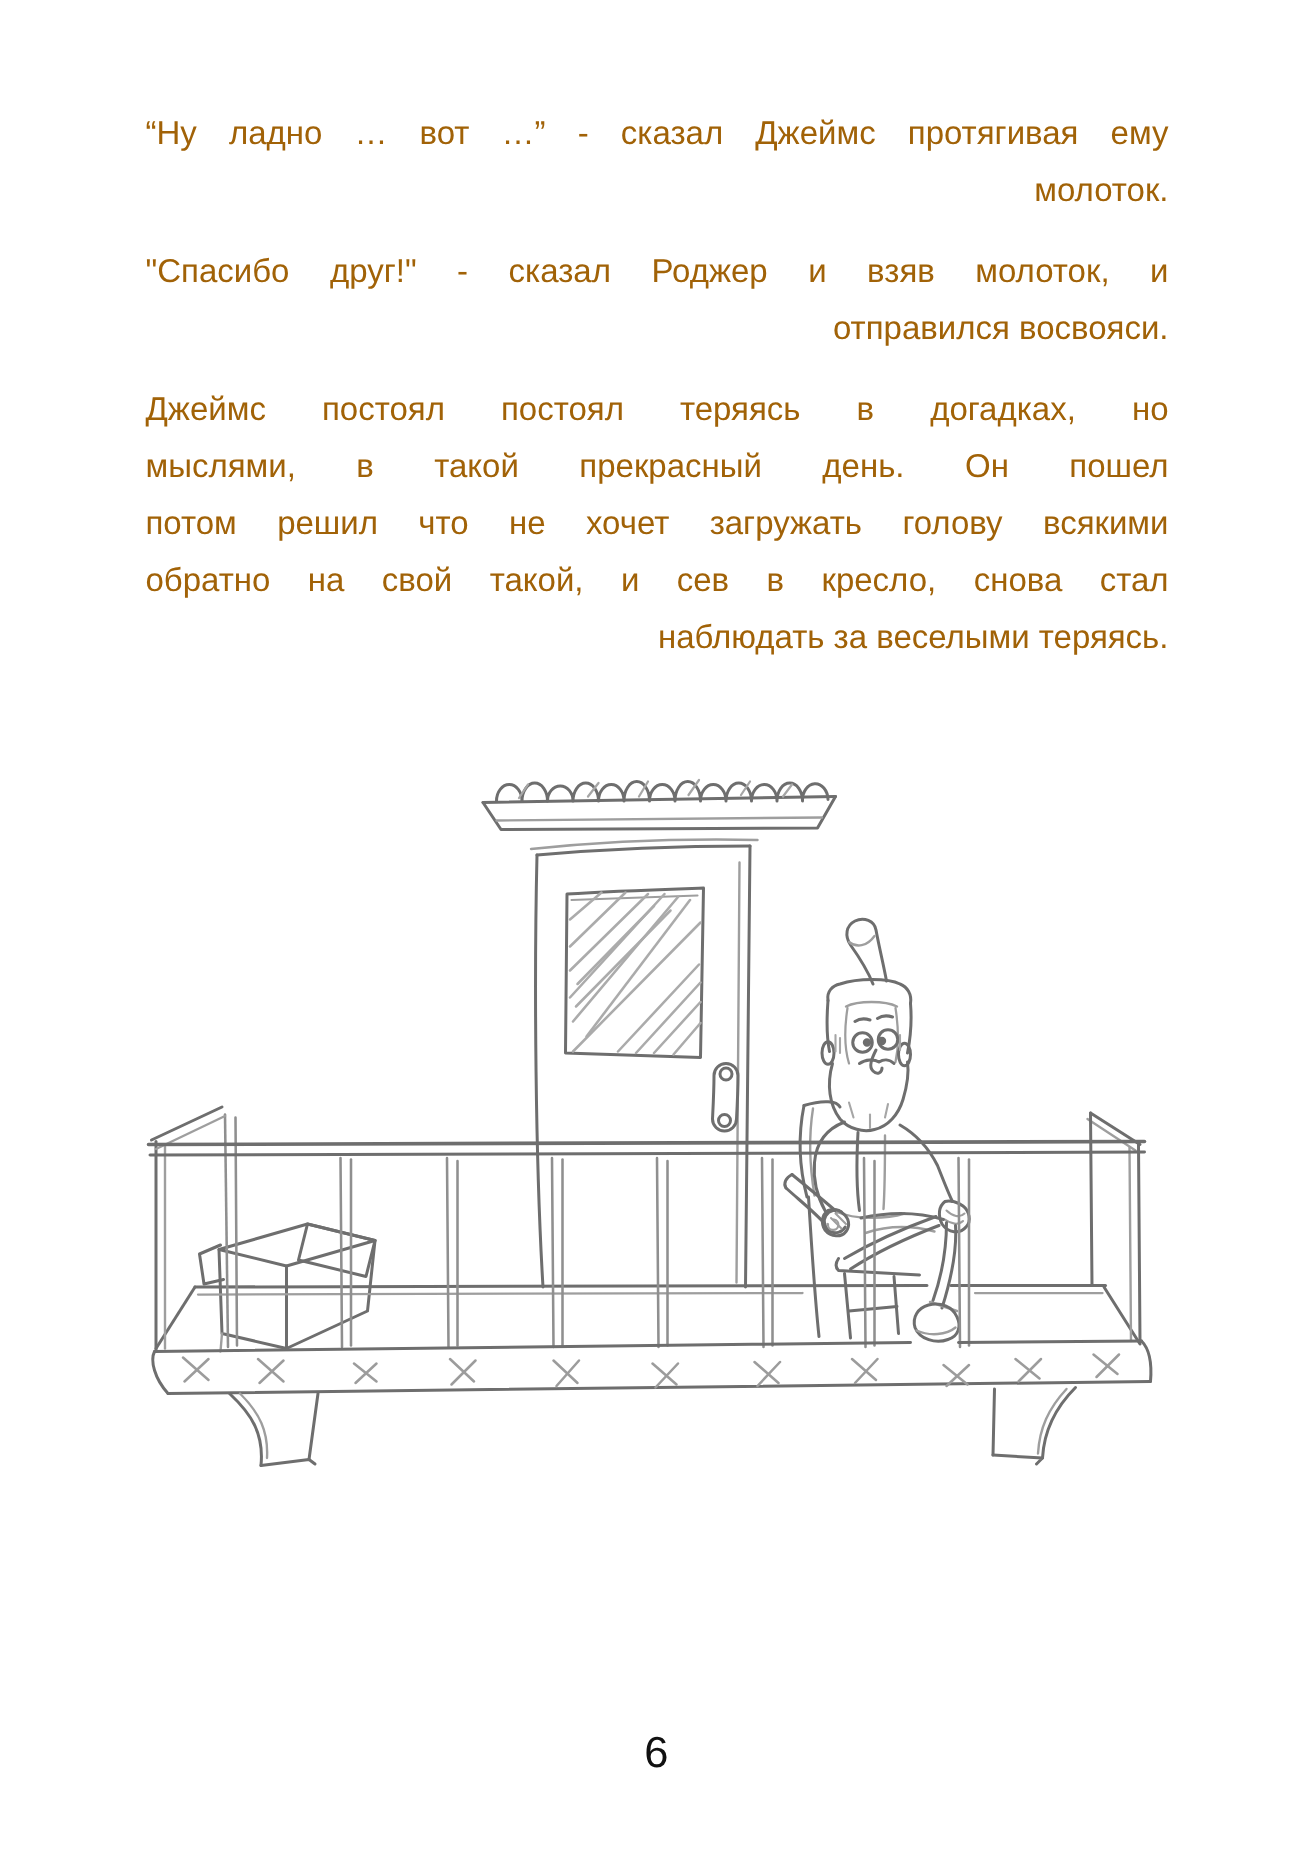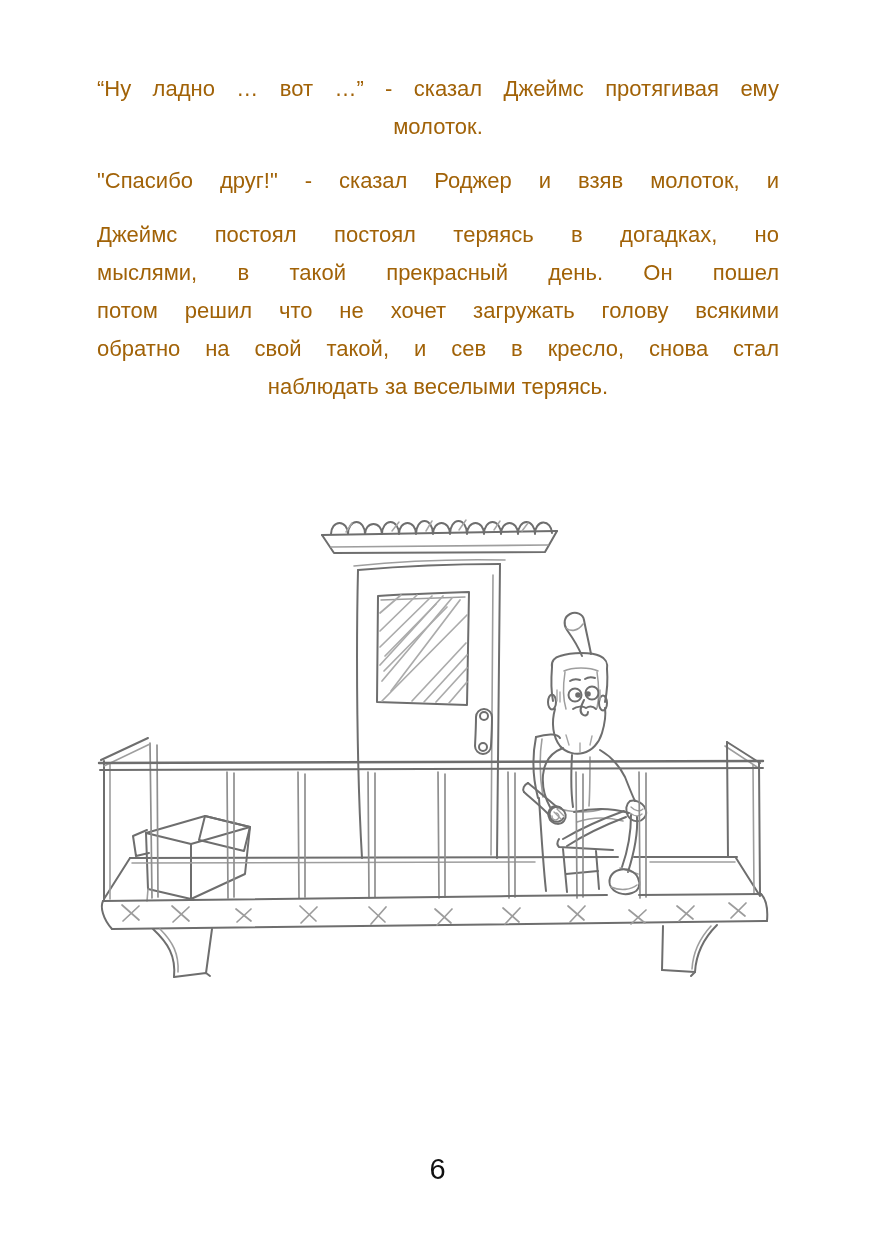--- a/index.html
+++ b/index.html
@@ -13,21 +13,21 @@
   }
   .story {
     position:absolute;
     left:97px; top:70px; width:682px;
     color:#a16207;
     font-size:22px;
     line-height:38px;
     letter-spacing:0px;
   }
   .para { margin:0 0 16px 0; }
-  .line { display:block; text-align:center; }
+  .line { display:block; text-align:right; }
   .line.j {
     text-align:justify;
     text-align-last:justify;
     white-space:nowrap;
   }
   .illustration {
     position:absolute;
     left:0; top:495px;
     width:875px; height:515px;
   }
@@ -45,20 +45,21 @@
 
 <div class="page">
 
   <div class="story">
     <p class="para">
       <span class="line j">“Ну ладно … вот …” - сказал Джеймс протягивая ему</span>
       <span class="line">молоток.</span>
     </p>
     <p class="para">
       <span class="line j">"Спасибо друг!" - сказал Роджер и взяв молоток, и</span>
+      <span class="line">отправился восвояси.</span>
     </p>
     <p class="para">
       <span class="line j">Джеймс постоял постоял теряясь в догадках, но</span>
       <span class="line j">мыслями, в такой прекрасный день. Он пошел</span>
       <span class="line j">потом решил что не хочет загружать голову всякими</span>
       <span class="line j">обратно на свой такой, и сев в кресло, снова стал</span>
       <span class="line">наблюдать за веселыми теряясь.</span>
     </p>
   </div>
 

